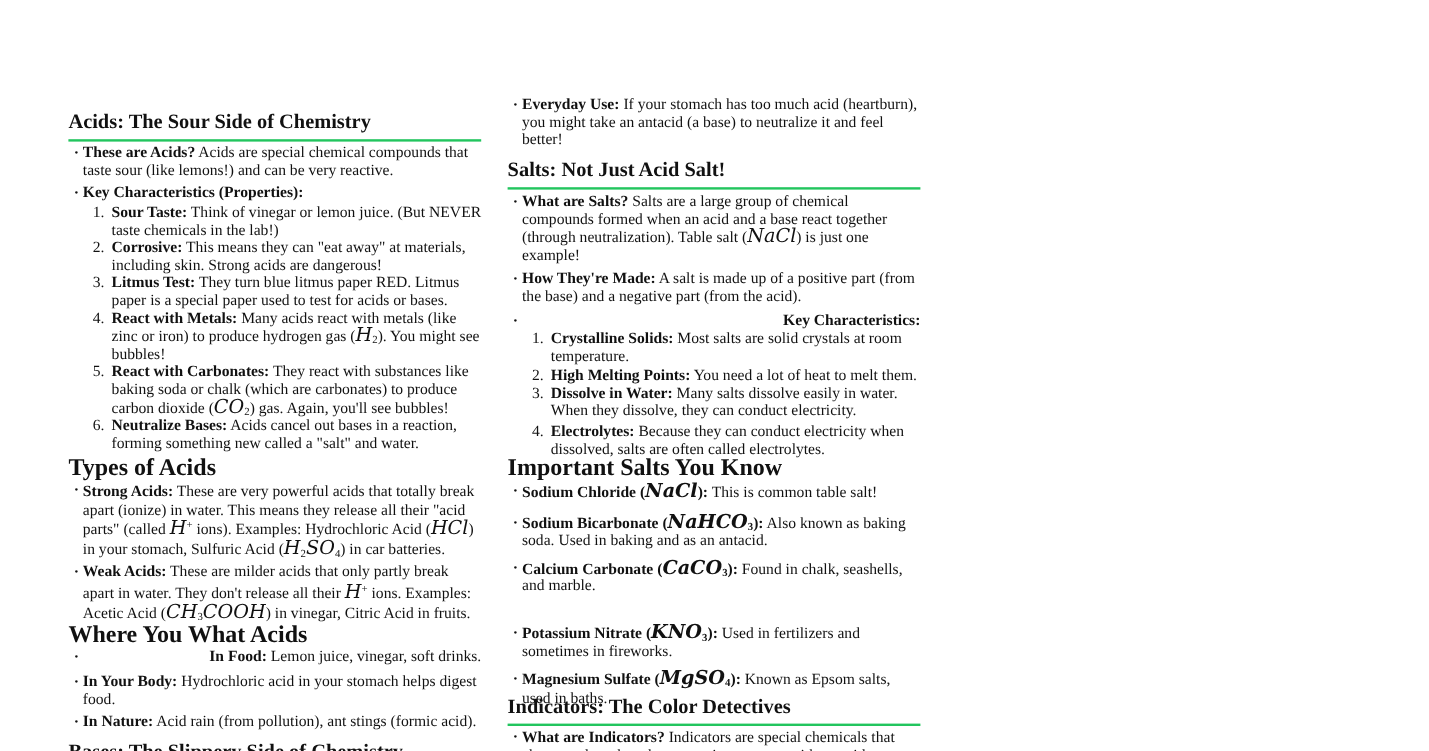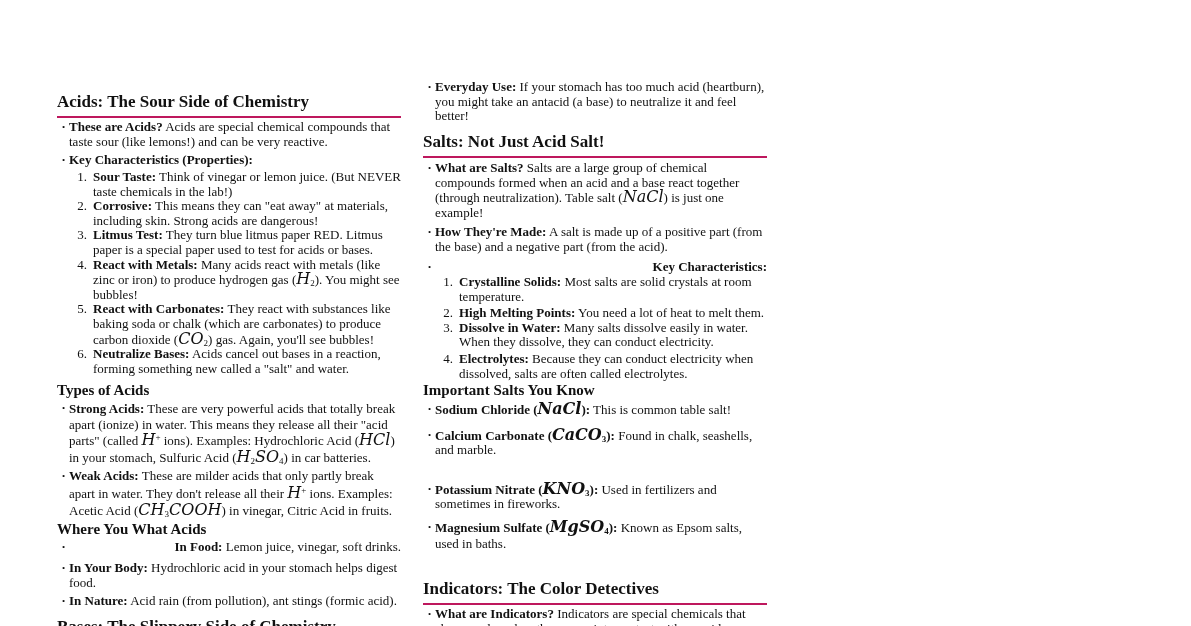--- a/index.html
+++ b/index.html
@@ -6,23 +6,23 @@
   body {
     width:1191px; height:626px; overflow:hidden; position:relative;
     font-family: "Liberation Serif", "DejaVu Serif", serif;
     color:#111; font-size:13px; line-height:14.6px;
   }
   .col { position:absolute; width:344px; }
   #col1 { left:57px; top:0; }
   #col2 { left:423px; top:0; }
   h2.sec {
     font-size:17px; font-weight:bold; margin:0; padding:0 0 4px 0;
-    border-bottom:2px solid #be185d; line-height:20px;
+    border-bottom:2px solid #22c55e; line-height:20px;
   }
-  h3.sub { font-size:15px; font-weight:bold; margin:0; line-height:17px; }
+  h3.sub { font-size:20px; font-weight:bold; margin:0; line-height:17px; }
   ul.bul { list-style:none; margin:0; padding:0; }
   ul.bul > li { position:relative; padding-left:12px; }
   ul.bul > li::before { content:"•"; position:absolute; left:5px; top:0; font-size:9px; }
   ol.num { margin:0; padding:0; list-style:none; }
   ol.num > li { position:relative; padding-left:36px; }
   ol.num > li .n { position:absolute; left:18px; width:12px; text-align:right; }
   b { font-weight:bold; }
   i.m { font-style:italic; font-family:"DejaVu Serif", serif; font-size:16px; }
   sub { font-size:9px; vertical-align:-2px; line-height:0; font-style:normal; }
   sup { font-size:9px; vertical-align:5px; line-height:0; font-style:normal; }
@@ -101,20 +101,21 @@
     <li><span class="n">2.</span><b>High Melting Points:</b><span> You need a lot of heat to melt them.</span></li>
     <li style="margin-bottom:2px;"><span class="n">3.</span><b>Dissolve in Water:</b><span> Many salts dissolve easily in water. When they dissolve, they can conduct electricity.</span></li>
     <li><span class="n">4.</span><b>Electrolytes:</b><span> Because they can conduct electricity when dissolved, salts are often called electrolytes.</span></li>
   </ol>
 
   <div class="abs" style="top:382px;">
     <h3 class="sub">Important Salts You Know</h3>
   </div>
   <ul class="bul abs" style="top:402px;">
     <li style="margin-bottom:10px;"><b><span>Sodium Chloride (</span><i class="m">NaCl</i><span>):</span></b><span> This is common table salt!</span></li>
+    <li style="margin-bottom:8px;"><b><span>Sodium Bicarbonate (</span><i class="m">NaHCO</i><sub>3</sub><span>):</span></b><span> Also known as baking soda. Used in baking and as an antacid.</span></li>
     <li style="margin-bottom:24px;"><b><span>Calcium Carbonate (</span><i class="m">CaCO</i><sub>3</sub><span>):</span></b><span> Found in chalk, seashells, and marble.</span></li>
     <li style="margin-bottom:7px;"><b><span>Potassium Nitrate (</span><i class="m">KNO</i><sub>3</sub><span>):</span></b><span> Used in fertilizers and sometimes in fireworks.</span></li>
     <li style="line-height:16px;"><b><span>Magnesium Sulfate (</span><i class="m">MgSO</i><sub>4</sub><span>):</span></b><span> Known as Epsom salts, used in baths.</span></li>
   </ul>
 
   <div class="abs" style="top:579px;">
     <h2 class="sec">Indicators: The Color Detectives</h2>
   </div>
   <ul class="bul abs" style="top:607px;">
     <li><b>What are Indicators?</b><span> Indicators are special chemicals that change color when they come into contact with an acid or a base.</span></li>

